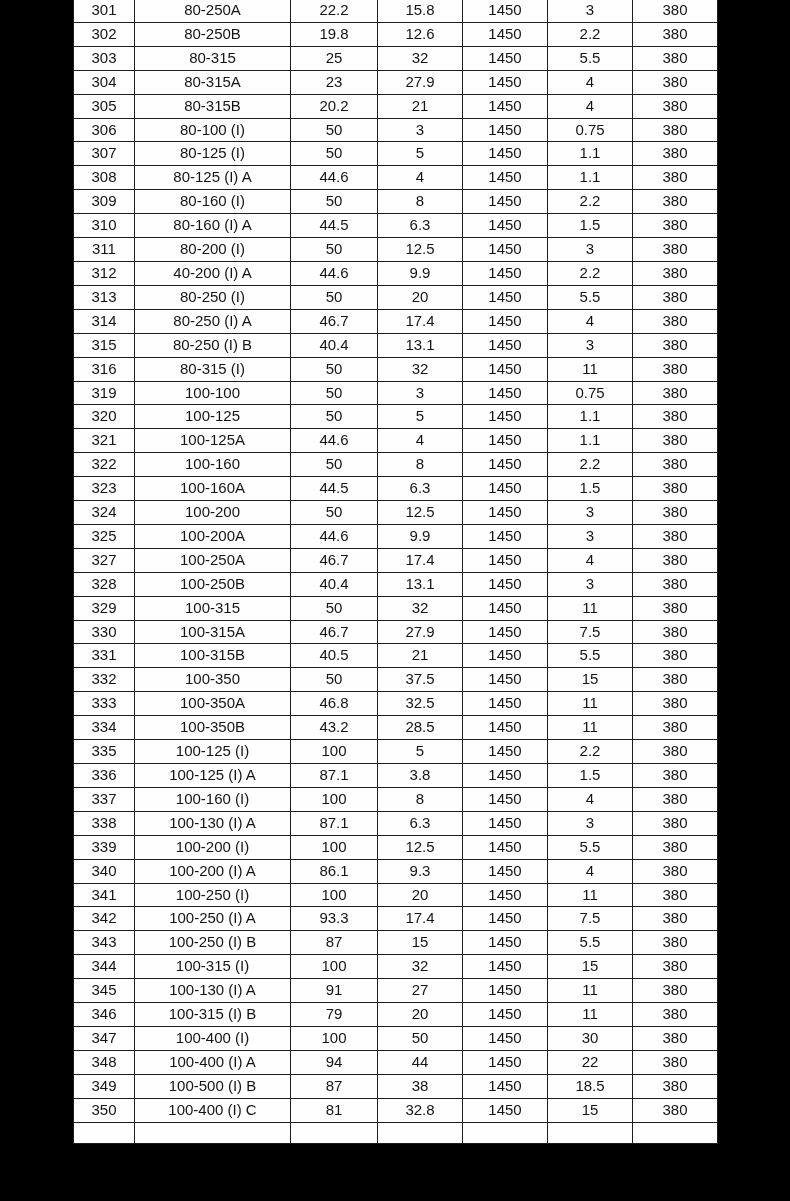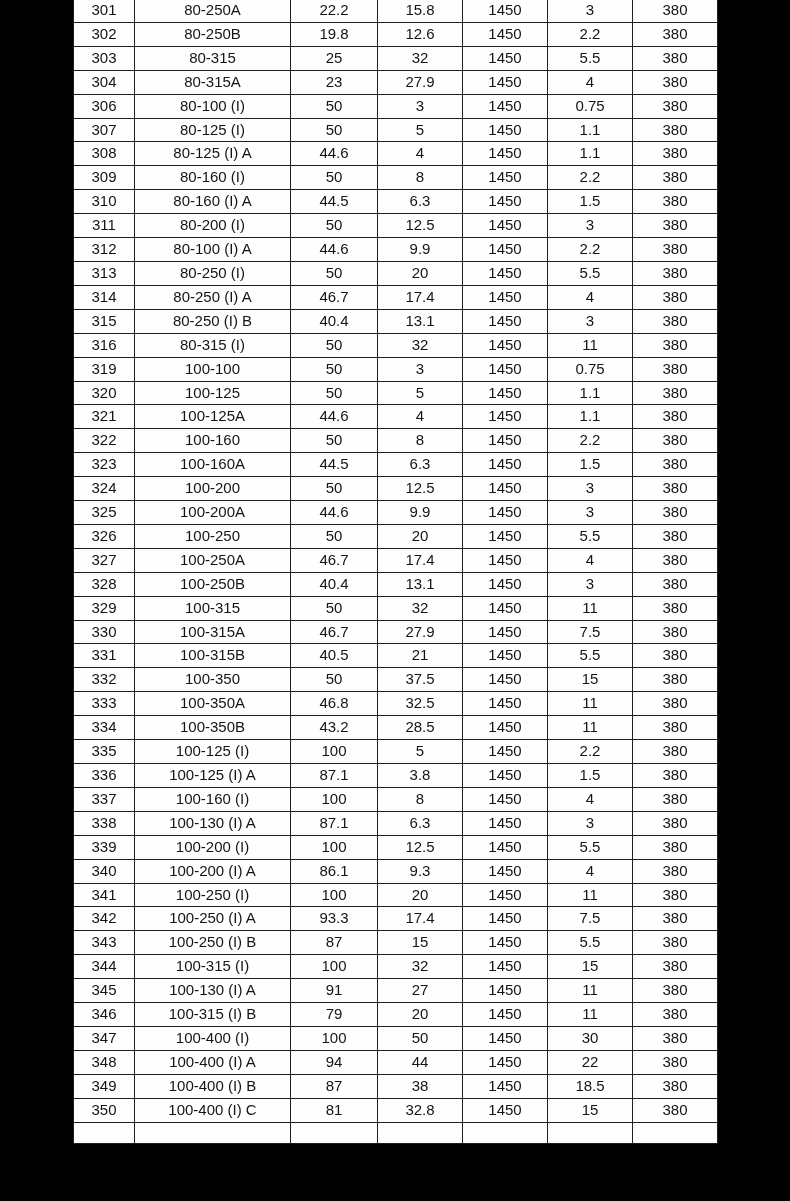--- a/index.html
+++ b/index.html
@@ -87,20 +87,29 @@
         <tr>
     <td>304</td>
     <td>80-315A</td>
     <td>23</td>
     <td>27.9</td>
     <td>1450</td>
     <td>4</td>
     <td>380</td>
   </tr>
         <tr>
+    <td>305</td>
+    <td>80-315B</td>
+    <td>20.2</td>
+    <td>21</td>
+    <td>1450</td>
+    <td>4</td>
+    <td>380</td>
+  </tr>
+        <tr>
     <td>306</td>
     <td>80-100 (I)</td>
     <td>50</td>
     <td>3</td>
     <td>1450</td>
     <td>0.75</td>
     <td>380</td>
   </tr>
         <tr>
     <td>307</td>
@@ -142,21 +151,21 @@
     <td>311</td>
     <td>80-200 (I)</td>
     <td>50</td>
     <td>12.5</td>
     <td>1450</td>
     <td>3</td>
     <td>380</td>
   </tr>
         <tr>
     <td>312</td>
-    <td>80-100 (I) A</td>
+    <td>40-200 (I) A</td>
     <td>44.6</td>
     <td>9.9</td>
     <td>1450</td>
     <td>2.2</td>
     <td>380</td>
   </tr>
         <tr>
     <td>313</td>
     <td>80-250 (I)</td>
     <td>50</td>
@@ -249,29 +258,20 @@
         <tr>
     <td>325</td>
     <td>100-200A</td>
     <td>44.6</td>
     <td>9.9</td>
     <td>1450</td>
     <td>3</td>
     <td>380</td>
   </tr>
         <tr>
-    <td>326</td>
-    <td>100-250</td>
-    <td>50</td>
-    <td>20</td>
-    <td>1450</td>
-    <td>5.5</td>
-    <td>380</td>
-  </tr>
-        <tr>
     <td>327</td>
     <td>100-250A</td>
     <td>46.7</td>
     <td>17.4</td>
     <td>1450</td>
     <td>4</td>
     <td>380</td>
   </tr>
         <tr>
     <td>328</td>
@@ -457,21 +457,21 @@
     <td>348</td>
     <td>100-400 (I) A</td>
     <td>94</td>
     <td>44</td>
     <td>1450</td>
     <td>22</td>
     <td>380</td>
   </tr>
         <tr>
     <td>349</td>
-    <td>100-400 (I) B</td>
+    <td>100-500 (I) B</td>
     <td>87</td>
     <td>38</td>
     <td>1450</td>
     <td>18.5</td>
     <td>380</td>
   </tr>
         <tr>
     <td>350</td>
     <td>100-400 (I) C</td>
     <td>81</td>

